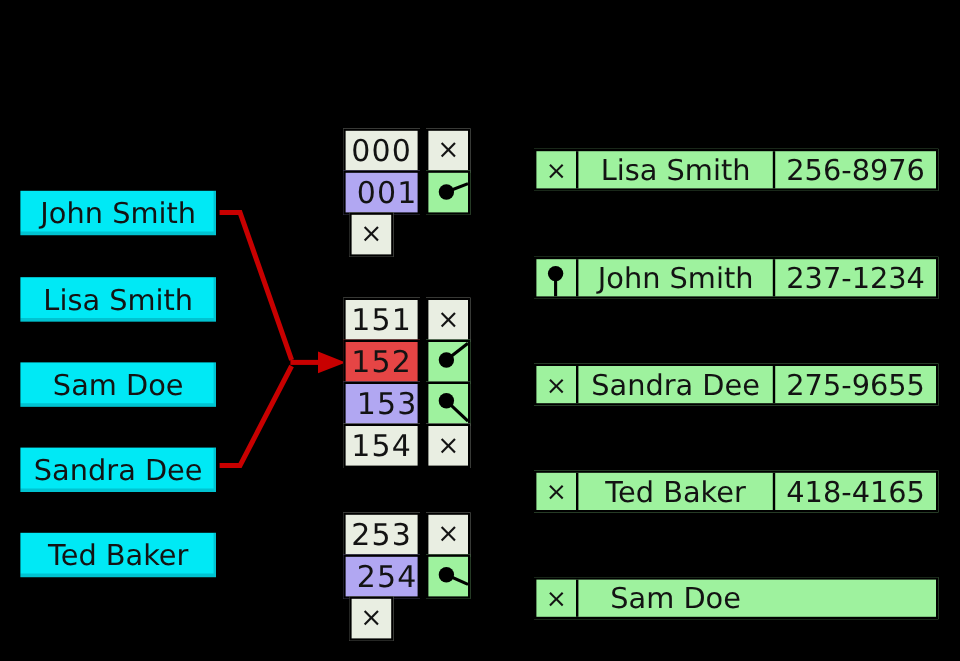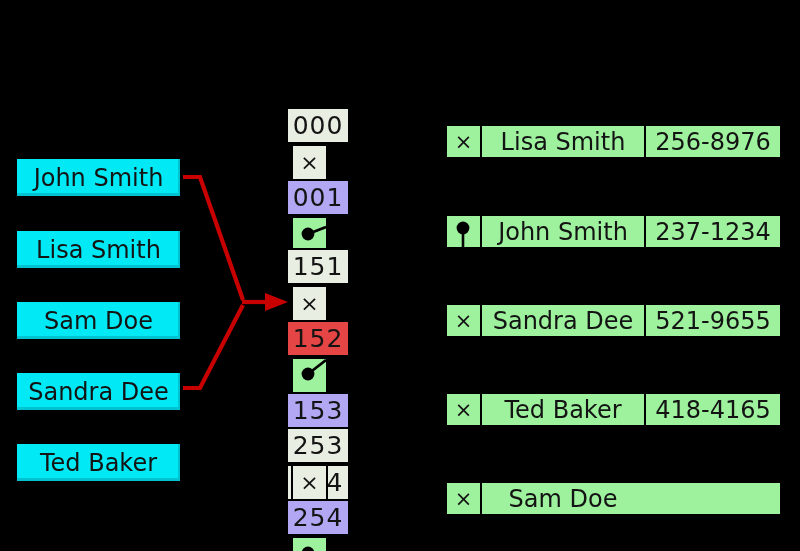--- a/index.html
+++ b/index.html
@@ -10,30 +10,30 @@
   }
   
   .key-box{
     position:absolute;left:17px;width:163px;height:37px;
     background:var(--key,#00e9f5);
     display:flex;align-items:center;justify-content:center;
     font-size:24px;box-shadow:inset -2px -3px 0 rgba(0,60,80,.22);
   }
   
   .bucket-group{position:absolute;left:286px;}
-  .brow{display:flex;margin-top:-2px;flex-direction:column;}
+  .brow{display:flex;margin-top:-2px;}
   .brow:first-child{margin-top:0;}
   .bcell{
     box-sizing:border-box;height:37px;border:2px solid var(--line,#000);
     display:flex;align-items:center;justify-content:center;
     background:var(--cell,#e9eee2);
   }
   .bcell.idx{width:64px;font-size:25px;letter-spacing:1px;}
   .bcell.ptr{width:37px;margin-left:5px;font-size:22px;}
-  .mod-purple{background:var(--purple,#b1a7f2);}
+  .mod-purple{background:var(--purple,#b1a7f2);justify-content:flex-end;}
   .mod-red{background:var(--red,#e64545);}
   .mod-green{background:var(--green,#9ef29e);}
   
   .entry{
     position:absolute;left:445px;width:337px;height:35px;
     box-sizing:border-box;border:2px solid var(--line,#000);
     background:var(--green,#9ef29e);display:flex;
   }
   .ecell{
     box-sizing:border-box;display:flex;align-items:center;justify-content:center;
@@ -202,21 +202,21 @@
   </div>
 
   <div class="entry" style="top:303px">
     <div class="ecell eptr">
         <span>×</span>
       </div>
     <div class="ecell ename">
         <span>Sandra Dee</span>
       </div>
     <div class="ecell ephone">
-        <span>521-9655</span>
+        <span>275-9655</span>
       </div>
   </div>
 
   <div class="entry" style="top:392px">
     <div class="ecell eptr">
         <span>×</span>
       </div>
     <div class="ecell ename">
         <span>Ted Baker</span>
       </div>

